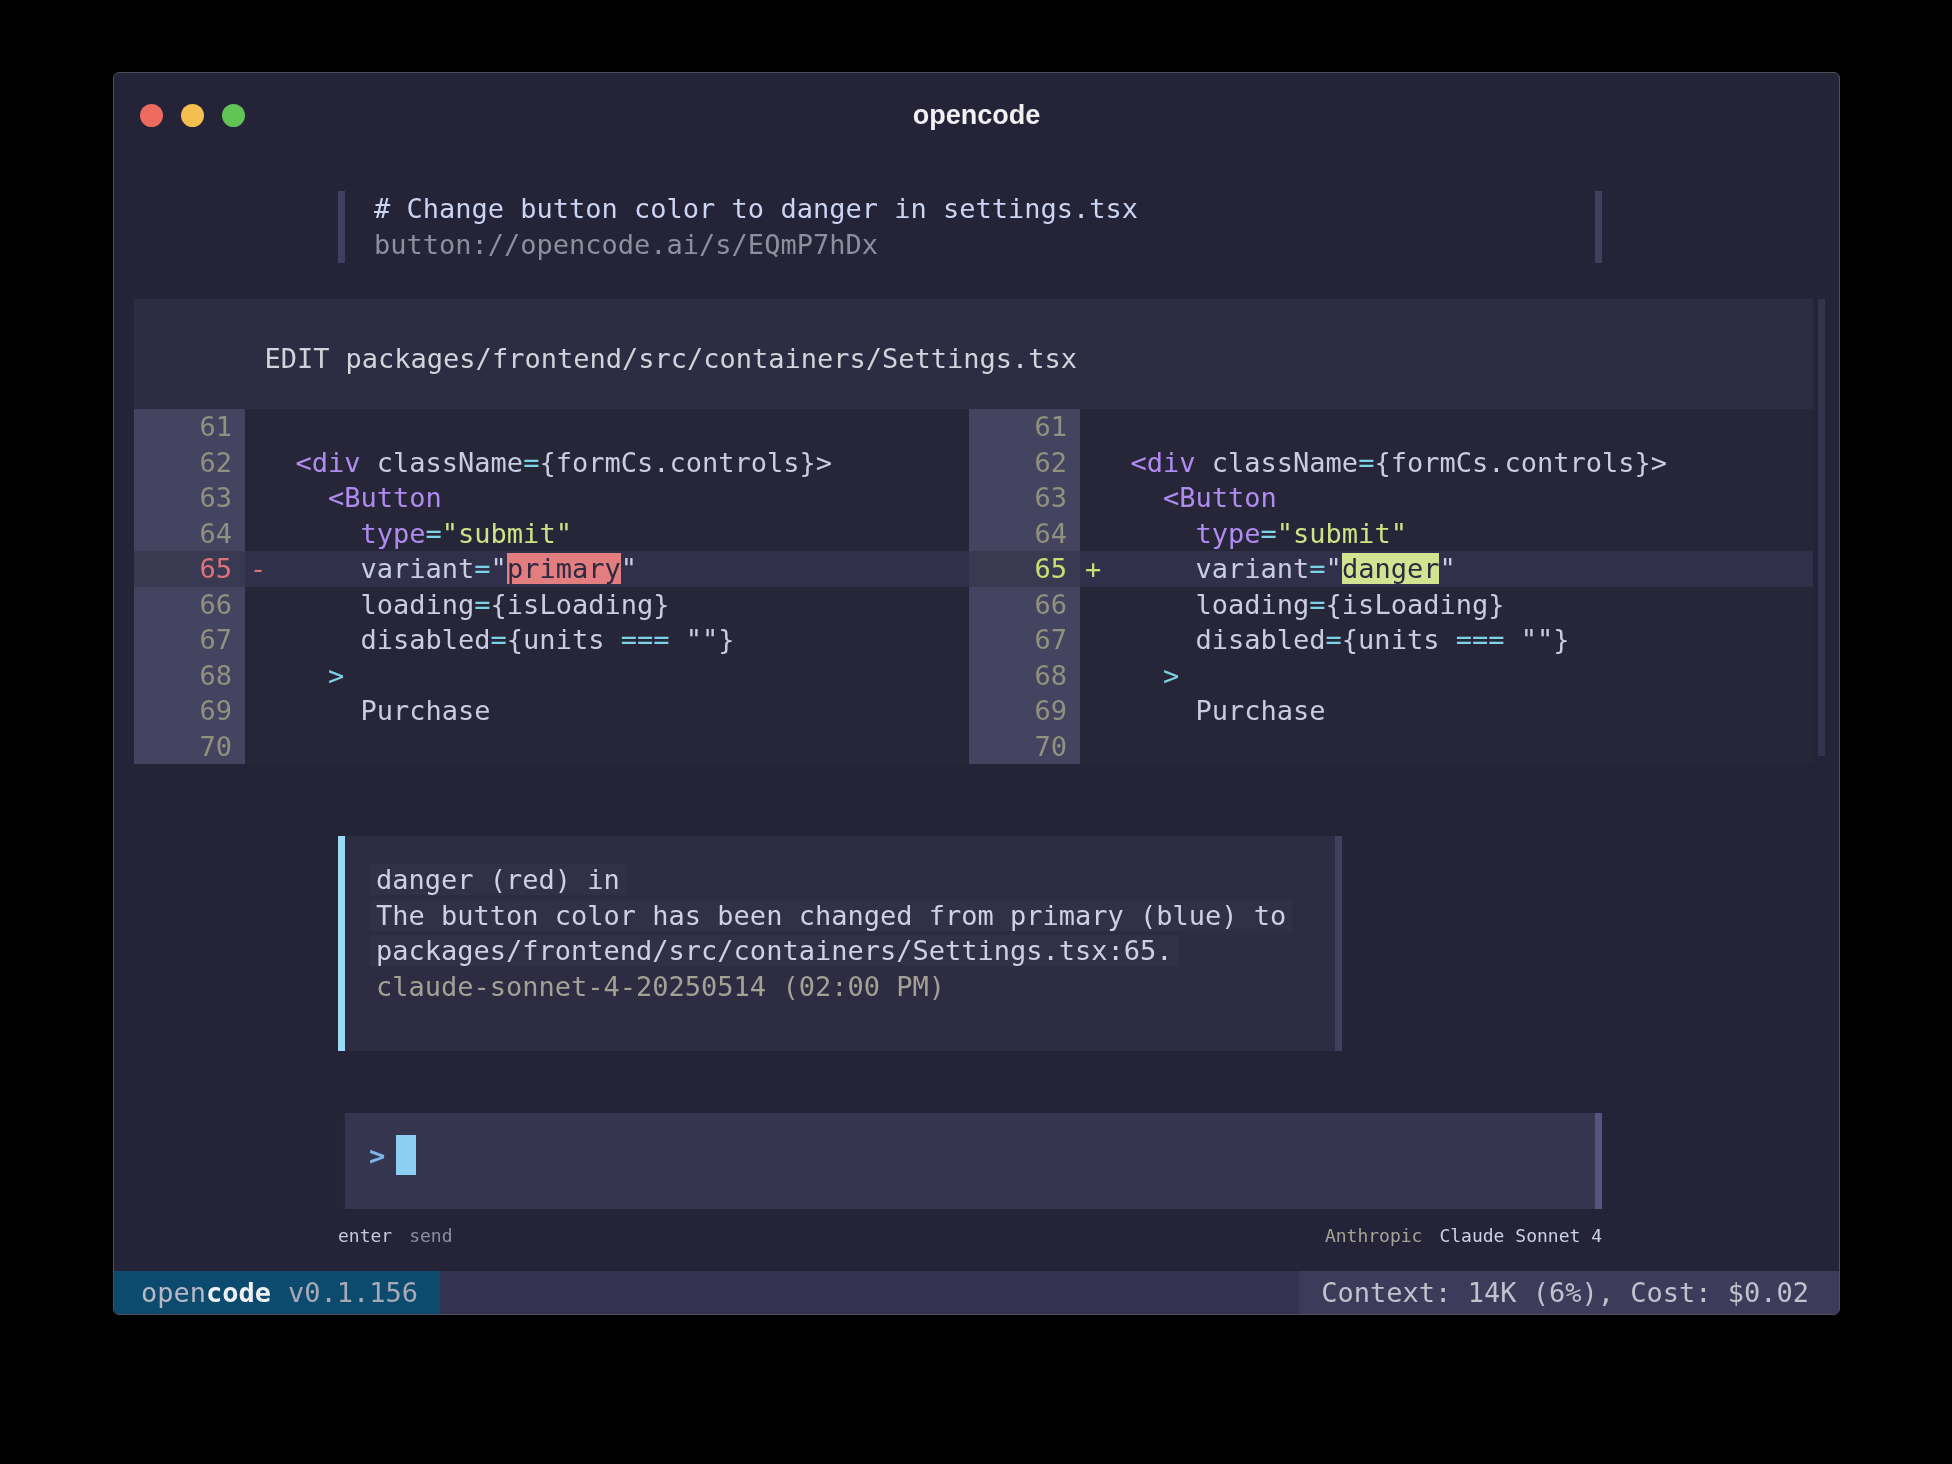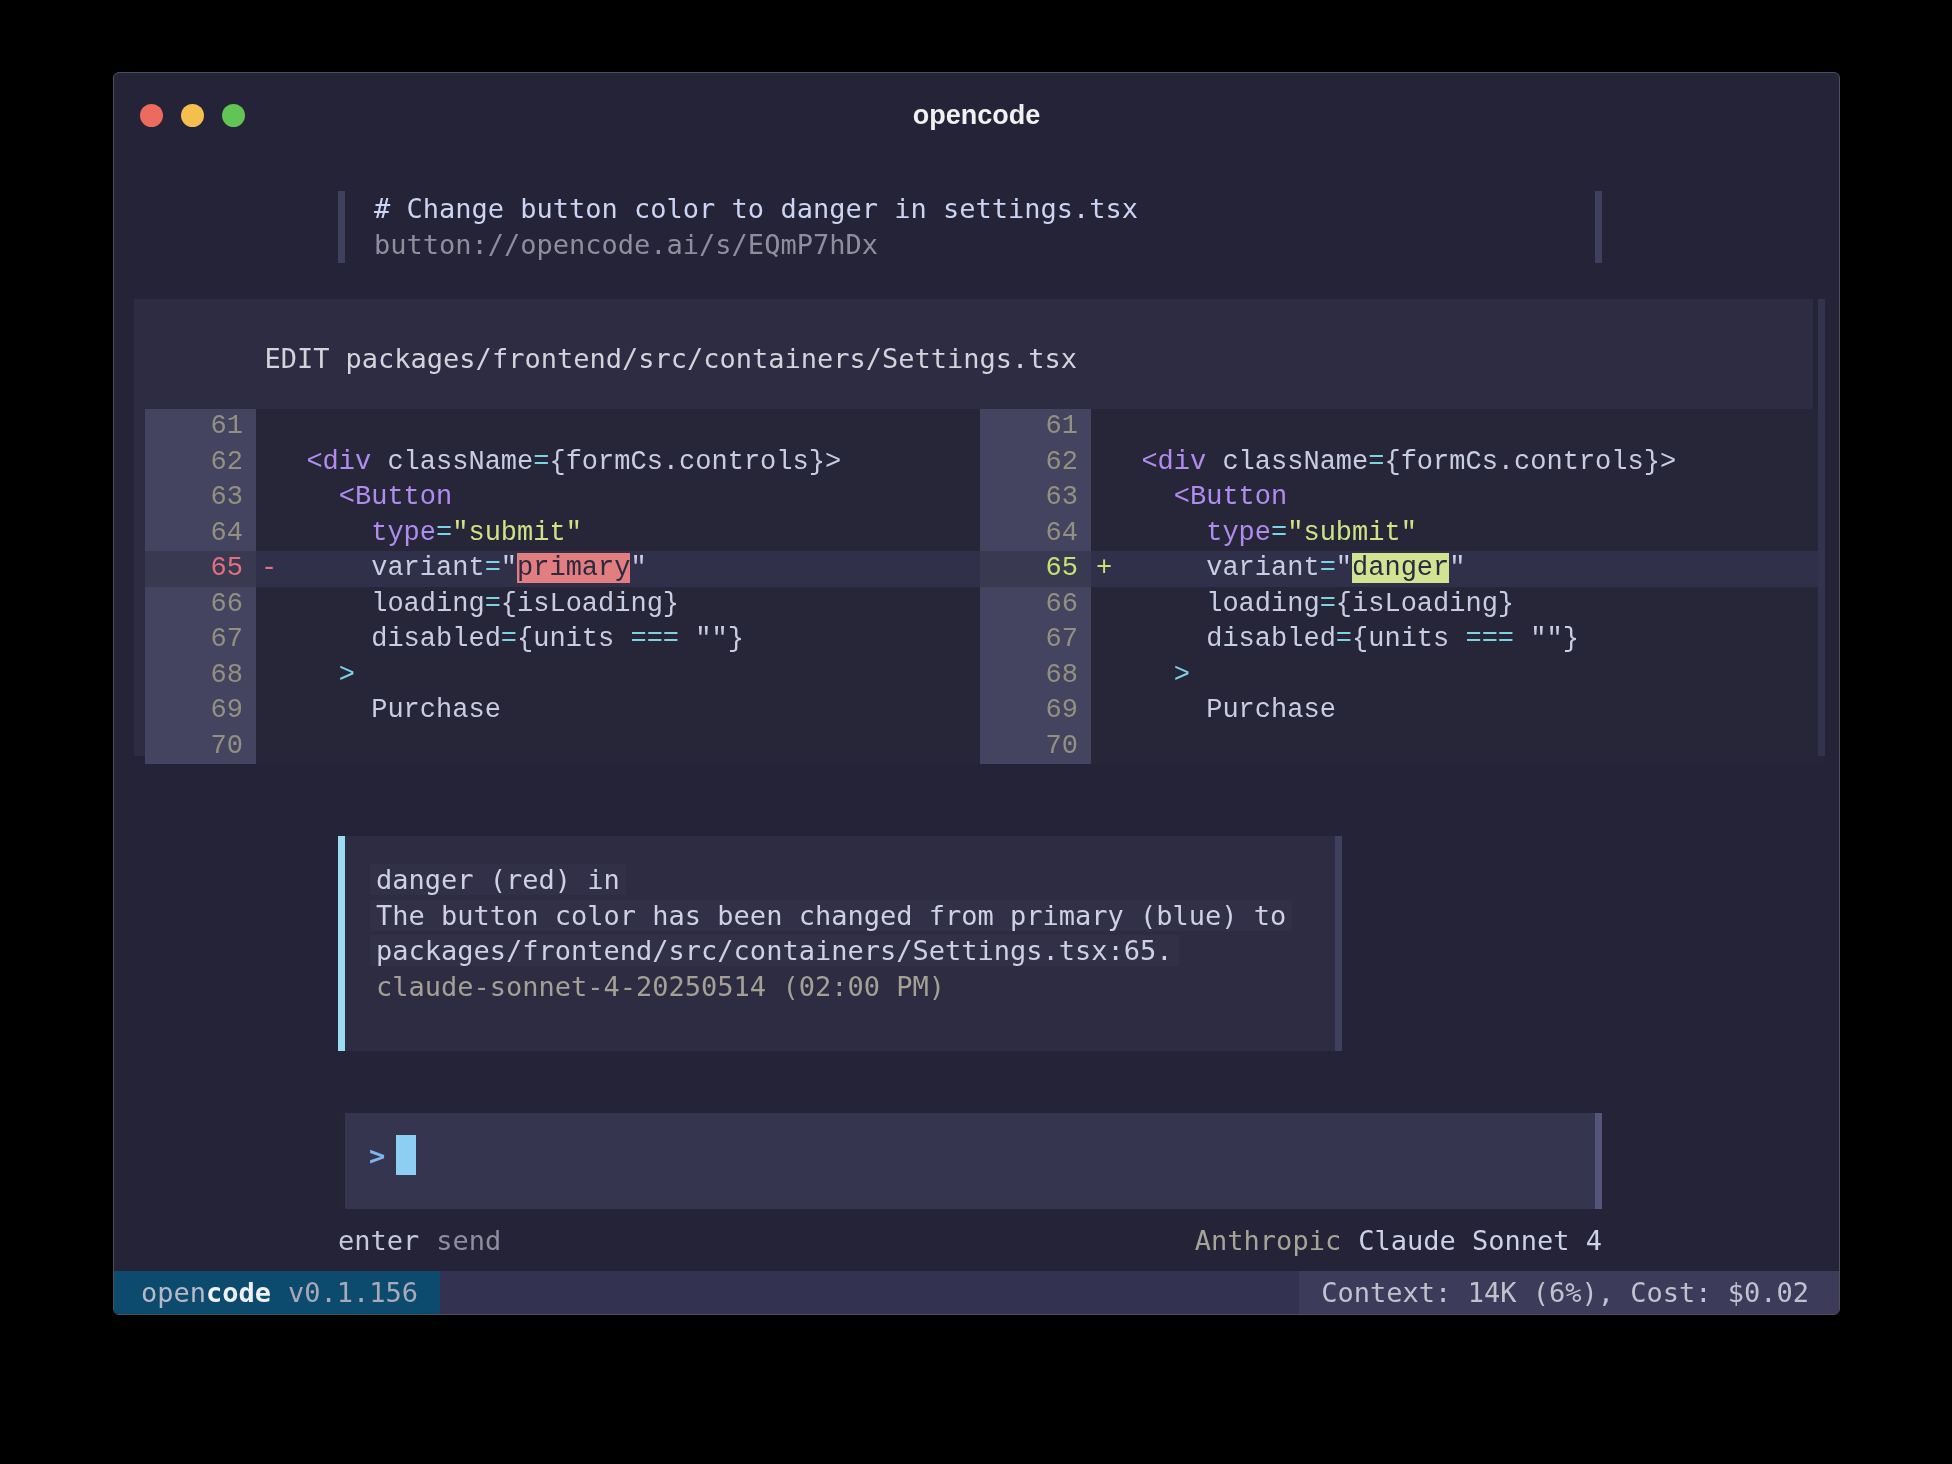--- a/index.html
+++ b/index.html
@@ -17,21 +17,21 @@
   
   .user-msg{position:absolute;left:224px;top:118px;border-left:7px solid #3f3f5e;
     padding-left:29px;font-size:27px;line-height:36px;min-height:72px;}
   .user-msg .t{font-weight:normal;color:#ccd4f4;white-space:pre;}
   .user-msg .u{color:#8e8e9c;white-space:pre;}
   .user-msg-rightbar{position:absolute;left:1481px;top:118px;width:7px;height:72px;background:#3f3f5e;}
   
   .diff-panel{position:absolute;left:20px;top:226px;width:1679px;height:457px;background:#2d2c43;font-size:27px;}
   .edit-header{padding:13px 0 0 33px;color:#d3d3db;white-space:pre;}
   .edit-header .sep{display:inline-block;width:16px;}
-  .diff-rows{position:absolute;left:11px;top:110px;width:100%;display:flex;font-family:Liberation Mono, monospace;}
+  .diff-rows{position:absolute;left:0;top:110px;width:100%;display:flex;}
   .diff-side{flex:none;}
   .diff-side.left{width:835px;}
   .diff-side.right{width:844px;}
   .diff-row{display:flex;height:35.5px;line-height:35.5px;}
   .diff-row .gutter{flex:none;width:111px;text-align:right;padding-right:13px;box-sizing:border-box;
     background:#454460;color:#92907f;}
   .diff-row .code{flex:1;background:#272638;white-space:pre;overflow:hidden;}
   .diff-row .marker{display:inline-block;width:18px;padding-left:5px;box-sizing:border-box;}
   .diff-row.del .gutter{background:#3a3952;color:#e2707c;}
   .diff-row.del .code{background:#31304a;}
@@ -52,21 +52,21 @@
     padding:26px 0 0 31px;font-size:27px;line-height:35.5px;}
   .msg-line{white-space:pre;}
   .msg-hl{background:#323048;color:#cdd1e3;padding:0 6px;margin-left:-6px;}
   .msg-meta{color:#a4a194;white-space:pre;}
   
   .input-box{position:absolute;left:224px;top:1040px;width:1264px;height:96px;box-sizing:border-box;
     background:#36354f;border-left:7px solid #262538;border-right:7px solid #55547a;
     padding:27px 0 0 24px;font-size:27px;}
   .prompt-char{color:#7cb5ea;font-weight:bold;}
   .cursor{display:inline-block;width:20px;height:40px;background:#8ccff2;vertical-align:middle;margin-left:11px;margin-top:-5px;}
-  .input-footer{position:absolute;left:224px;top:1152px;width:1264px;font-size:27px;
+  .input-footer{position:absolute;left:224px;top:1152px;width:1264px;font-size:18px;
     display:flex;justify-content:space-between;white-space:pre;}
   .hint-key{color:#c7cad9;}
   .hint-action{color:#8e8e9c;margin-left:17px;}
   .provider{color:#a6a497;}
   .model{color:#ccd2e8;margin-left:17px;font-weight:normal;}
   
   .status-bar{position:absolute;left:0;bottom:0;width:100%;height:43px;background:#333250;
     display:flex;align-items:center;font-size:27px;white-space:pre;}
   .chip-left{background:#0c4a6e;height:100%;display:flex;align-items:center;padding:0 22px 0 27px;}
   .app-open{color:#b9b9c6;}

